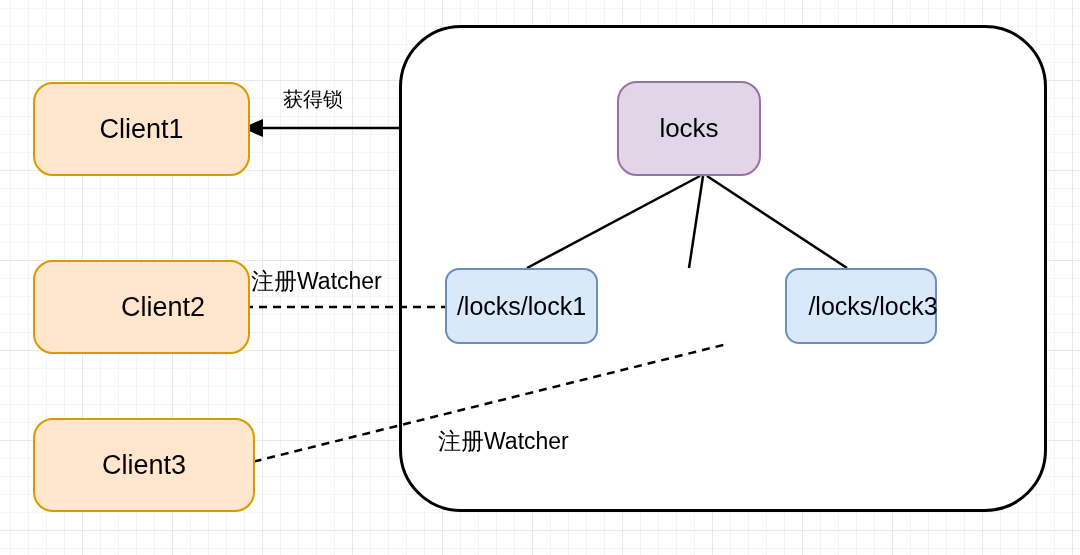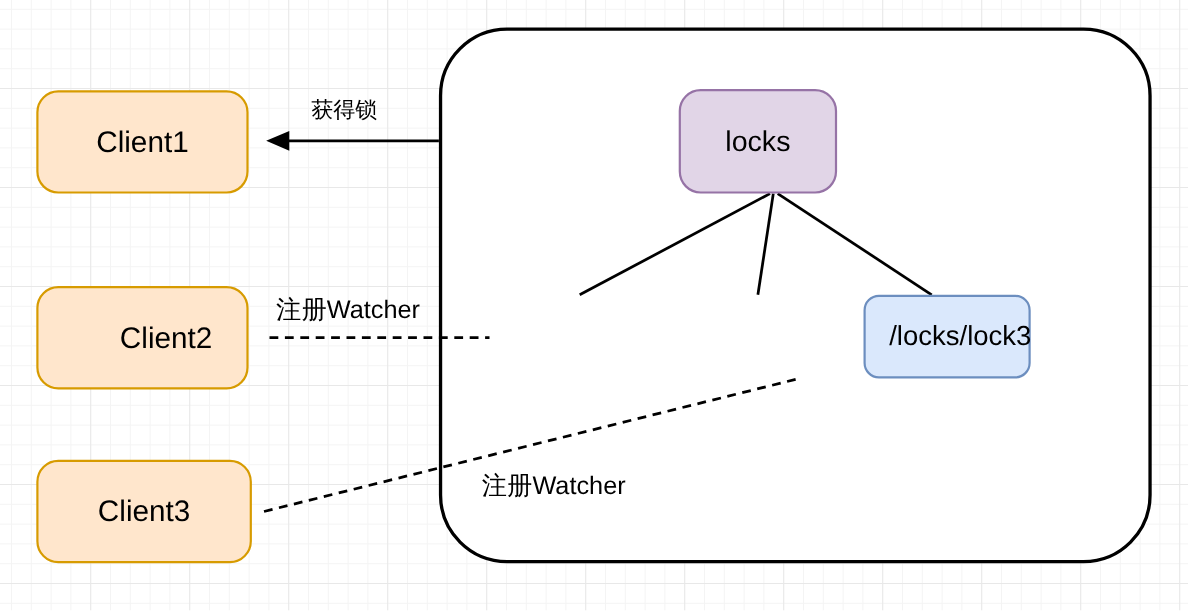--- a/index.html
+++ b/index.html
@@ -35,29 +35,29 @@
     position: absolute;
     left: 399px; top: 25px;
     width: 648px; height: 487px;
     box-sizing: border-box;
     background: var(--container-fill);
     border: 3px solid var(--container-stroke);
     border-radius: 62px;
   }
 
   .client {
-    width: 193px; height: 94px;
+    width: 217px; height: 94px;
     background: var(--client-fill);
     border: 2.5px solid var(--client-stroke);
     border-radius: 20px;
     font-size: 27px;
   }
   #client1 { left: 33px; top: 82px; }
   #client2 { left: 33px; top: 260px; padding-left: 43px; }
-  #client3 { left: 33px; top: 418px; width: 196px; }
+  #client3 { left: 33px; top: 418px; width: 222px; }
 
   .root-node {
     left: 617px; top: 81px;
     width: 144px; height: 95px;
     background: var(--root-fill);
     border: 2.5px solid var(--root-stroke);
     border-radius: 20px;
     font-size: 26px;
   }
 
@@ -111,19 +111,20 @@
 
     <line class="edge-dashed" x1="245" y1="307" x2="445" y2="307"></line>
     <line class="edge-dashed" x1="240" y1="465" x2="727" y2="344"></line>
   </svg>
 
   <div id="client1" class="node client">Client1</div>
   <div id="client2" class="node client">Client2</div>
   <div id="client3" class="node client">Client3</div>
 
   <div class="node root-node">locks</div>
+  <div id="lock1" class="node lock-node">/locks/lock1</div>
   <div id="lock3" class="node lock-node">/locks/lock3</div>
 
   <div id="label-acquire" class="edge-label">获得锁</div>
   <div id="label-watcher2" class="edge-label">注册Watcher</div>
   <div id="label-watcher3" class="edge-label">注册Watcher</div>
 
 </div>
 
 </body></html>

